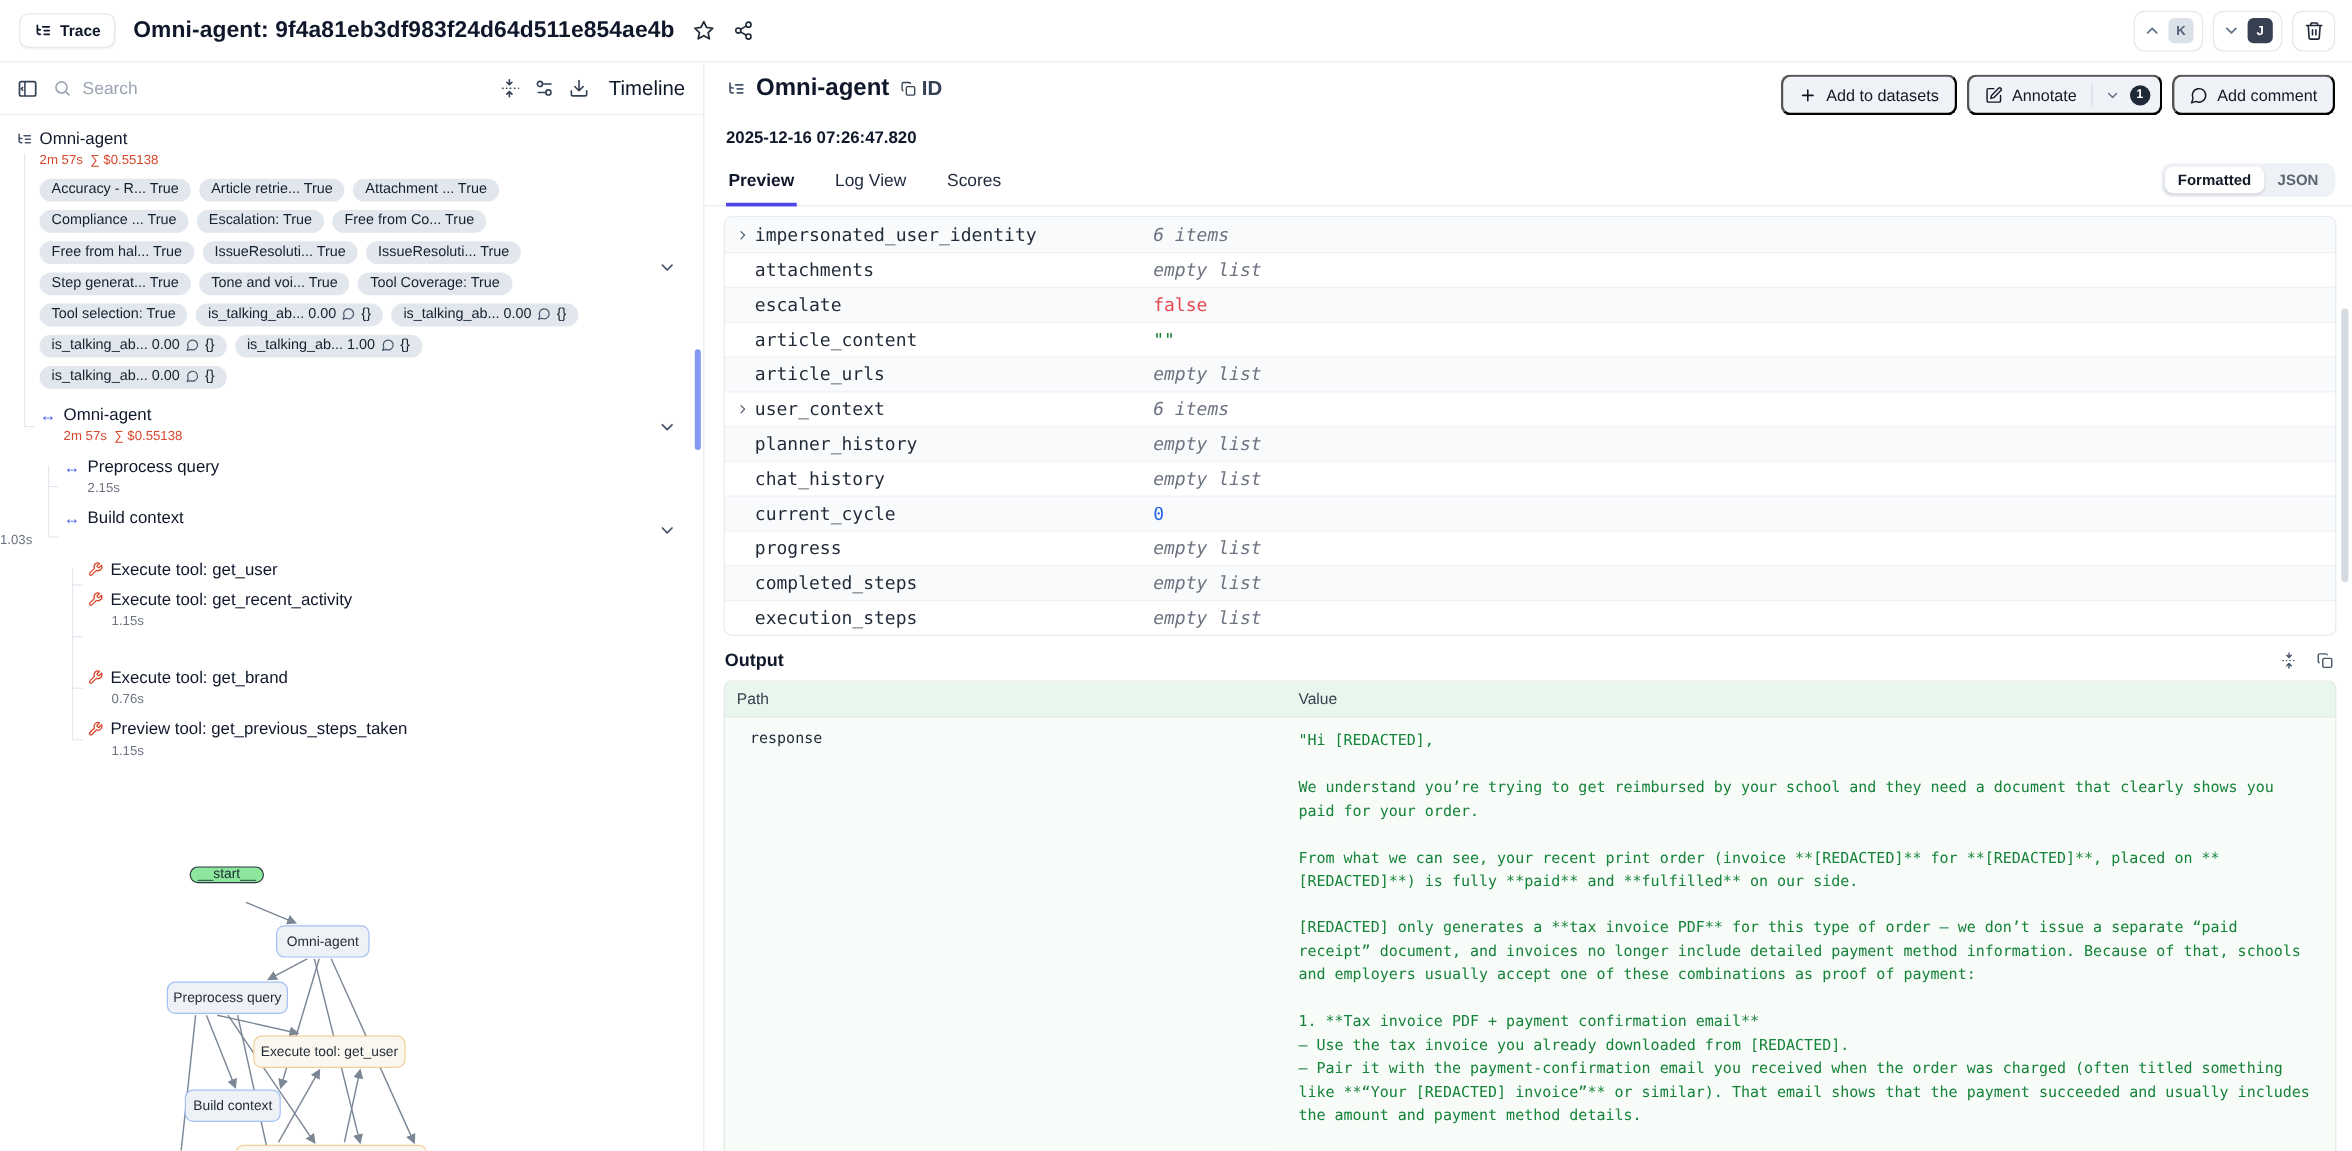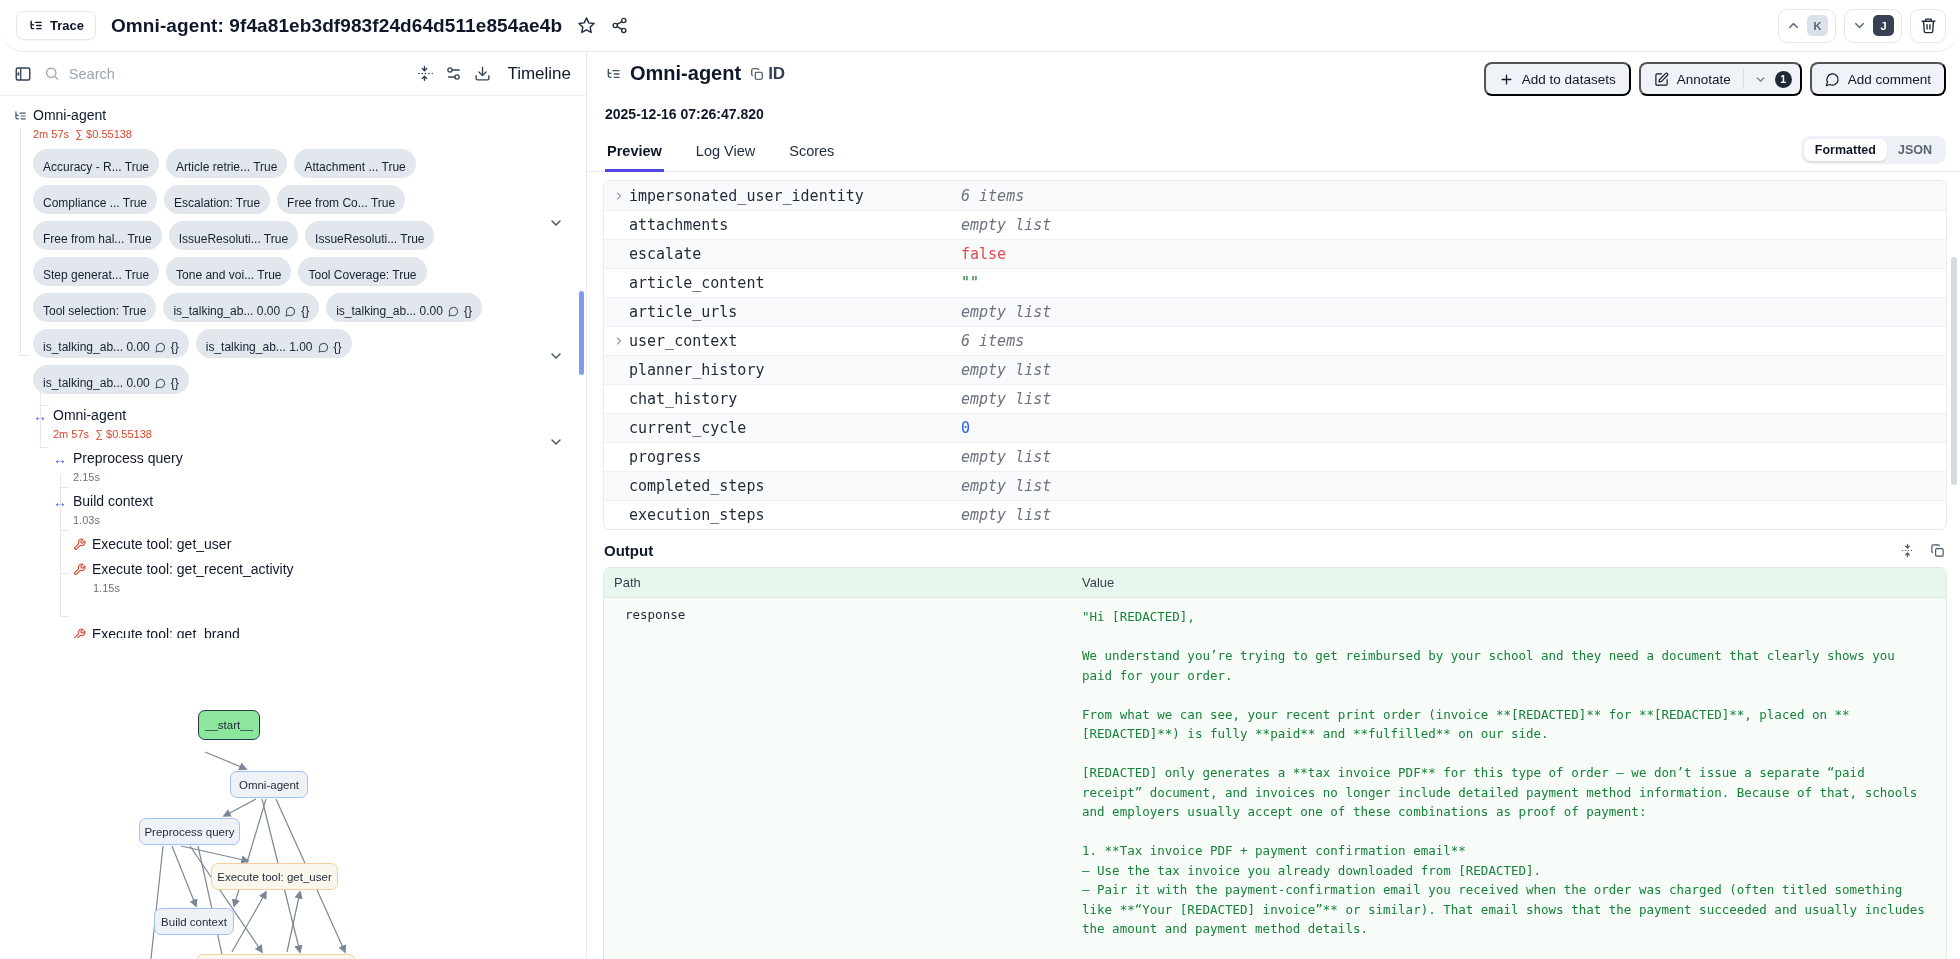--- a/index.html
+++ b/index.html
@@ -1,21 +1,21 @@
 <!DOCTYPE html>
 <html><head>
 <meta charset="utf-8">
 <style>
   * { margin:0; padding:0; box-sizing:border-box; }
   html,body { width:1960px; height:959px; overflow:hidden; }
   body { font-family:"Liberation Sans",sans-serif; color:#0f172a; background:#fff; font-size:14px; }
   svg { display:block; }
 
   
-  .topbar { height:52px; border-bottom:1px solid #e7eaee; display:flex; align-items:center; justify-content:space-between; padding:0 14px 0 16px;border-radius:23px; }
+  .topbar { height:52px; border-bottom:1px solid #e7eaee; display:flex; align-items:center; justify-content:space-between; padding:0 14px 0 16px; }
   .topbar-left { display:flex; align-items:center; gap:15px; }
   .trace-chip { display:flex; align-items:center; gap:7px; border:1px solid #e4e7ec; border-radius:8px; padding:6px 11px; font-weight:700; font-size:13px; background:#fff; box-shadow:0 1px 1px rgba(16,24,40,.04); cursor:pointer; }
   .page-title { font-size:19px; font-weight:600; letter-spacing:.1px; white-space:nowrap; }
   .tb-icon { color:#1f2937; cursor:pointer; }
   .topbar-right { display:flex; align-items:center; gap:8px; }
   .icon-btn { display:flex; align-items:center; gap:6px; border:1px solid #e4e7ec; border-radius:9px; height:34px; padding:0 7px; background:#fff; cursor:pointer; color:#64748b; }
   .kbd { min-width:21px; height:21px; border-radius:5px; font-size:11px; font-weight:700; display:flex; align-items:center; justify-content:center; padding:0 4px; }
   .kbd-light { background:#dbe1e8; color:#53627a; }
   .kbd-dark { background:#374151; color:#fff; }
 
@@ -34,21 +34,21 @@
 
   
   .tree { position:relative; height:542px; overflow:hidden; padding-top:10px; flex:none; }
   .tree-row-label { display:flex; align-items:center; gap:6px; font-size:14px; line-height:19px; cursor:pointer; }
   .tree-meta { font-size:11px; line-height:18px; }
   .meta-hot { color:#d8472b; }
   .meta-cool { color:#6b7280; }
   .root-row { padding-left:13px; }
   .root-meta { padding-left:33px; }
   .badges { margin:6px 0 0 33px; width:462px; display:flex; flex-wrap:wrap; gap:7px; }
-  .badge { background:#e2e7ee; border-radius:999px; padding:11px 10px 4px; font-size:12px; line-height:14px; display:flex; gap:5px; align-items:center; white-space:nowrap; color:#16202e; cursor:pointer; }
+  .badge { background:#e2e7ee; border-radius:999px; padding:1px 10px 4px; font-size:12px; line-height:14px; display:flex; gap:5px; align-items:center; white-space:nowrap; color:#16202e; cursor:pointer; }
   .badge svg { color:#475569; }
   .spans { margin-top:12px; }
   .span-block { margin-bottom:6px; }
   .span-icon-arrow { color:#4a63e7; font-size:14px; font-weight:700; line-height:14px; }
   .wrench { color:#d8472b; }
   .guide { position:absolute; background:#e4e8ee; }
   .tree-chevron { position:absolute; left:548px; color:#475569; cursor:pointer; }
   .tree-scrollthumb { position:absolute; right:2px; top:195px; width:5px; height:84px; border-radius:3px; background:#6d87ee; opacity:.85; }
 
   
@@ -295,21 +295,21 @@
                 <span class="span-icon-arrow">↔</span>
                 <span>Preprocess query</span>
               </div>
               <div class="tree-meta meta-cool" style="padding-left: 73px;">2.15s</div>
             </div>
             <div class="span-block">
               <div class="tree-row-label" style="padding-left: 53px;">
                 <span class="span-icon-arrow">↔</span>
                 <span>Build context</span>
               </div>
-              <div class="tree-meta meta-cool" style="padding-left: 73px;">1.03s</div>
+              <div class="tree-meta meta-cool" style="">1.03s</div>
             </div>
             <div class="span-block">
               <div class="tree-row-label" style="padding-left: 73px;">
                 <svg width="13" height="13" viewBox="0 0 24 24" fill="none" stroke="currentColor" stroke-width="2" stroke-linecap="round" stroke-linejoin="round" class="wrench">
                   <path d="M14.7 6.3a1 1 0 0 0 0 1.4l1.6 1.6a1 1 0 0 0 1.4 0l3.77-3.77a6 6 0 0 1-7.94 7.94l-6.91 6.91a2.12 2.12 0 0 1-3-3l6.91-6.91a6 6 0 0 1 7.94-7.94l-3.76 3.76z"></path>
                 </svg>
                 <span>Execute tool: get_user</span>
               </div>
             </div>
             <div class="span-block">
@@ -383,21 +383,21 @@
             <line x1="262" y1="161" x2="300" y2="314" stroke="#7c8796" stroke-width="1.2" marker-end="url(#arrow)"></line>
             <line x1="276" y1="161" x2="345" y2="314" stroke="#7c8796" stroke-width="1.2" marker-end="url(#arrow)"></line>
             <line x1="163" y1="208" x2="150" y2="330" stroke="#7c8796" stroke-width="1.2" marker-end="url(#arrow)"></line>
             <line x1="172" y1="208" x2="196" y2="268" stroke="#7c8796" stroke-width="1.2" marker-end="url(#arrow)"></line>
             <line x1="181" y1="208" x2="248" y2="223" stroke="#7c8796" stroke-width="1.2" marker-end="url(#arrow)"></line>
             <line x1="190" y1="208" x2="262" y2="314" stroke="#7c8796" stroke-width="1.2" marker-end="url(#arrow)"></line>
             <line x1="198" y1="208" x2="225" y2="330" stroke="#7c8796" stroke-width="1.2" marker-end="url(#arrow)"></line>
             <line x1="232" y1="314" x2="266" y2="254" stroke="#7c8796" stroke-width="1.2" marker-end="url(#arrow)"></line>
             <line x1="287" y1="314" x2="300" y2="254" stroke="#7c8796" stroke-width="1.2" marker-end="url(#arrow)"></line>
           </svg>
-          <div class="gnode gnode-start" style="left: 158px; top: 72px; width: 62px; height: 30px; margin-left: 40px;">__start__</div>
+          <div class="gnode gnode-start" style="left: 158px; top: 84px; width: 62px; height: 14px;">__start__</div>
           <div class="gnode gnode-agent" style="left: 230px; top: 133px; width: 78px; height: 27px;">Omni-agent</div>
           <div class="gnode gnode-agent" style="left: 139px; top: 180px; width: 101px; height: 27px;">Preprocess query</div>
           <div class="gnode gnode-tool" style="left: 211px; top: 225px; width: 127px; height: 27px;">Execute tool: get_user</div>
           <div class="gnode gnode-agent" style="left: 154px; top: 270px; width: 80px; height: 27px;">Build context</div>
           <div class="gnode gnode-tool" style="left: 196px; top: 316px; width: 160px; height: 24px;"></div>
         </div>
     </aside>
 
     <main class="main">
       <div class="main-header">

